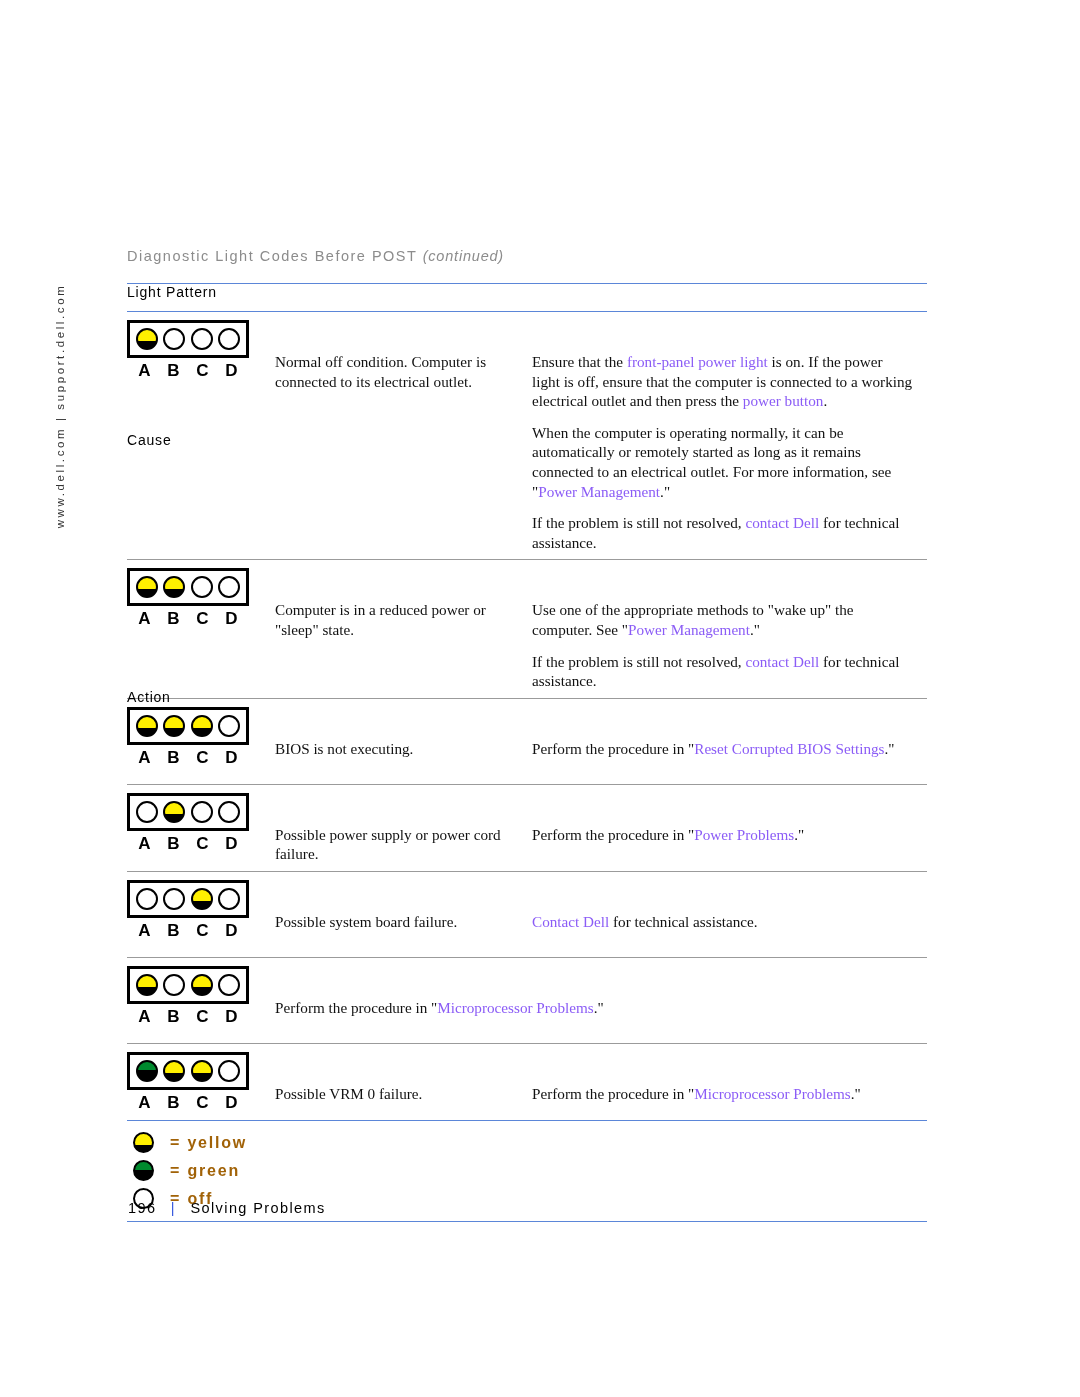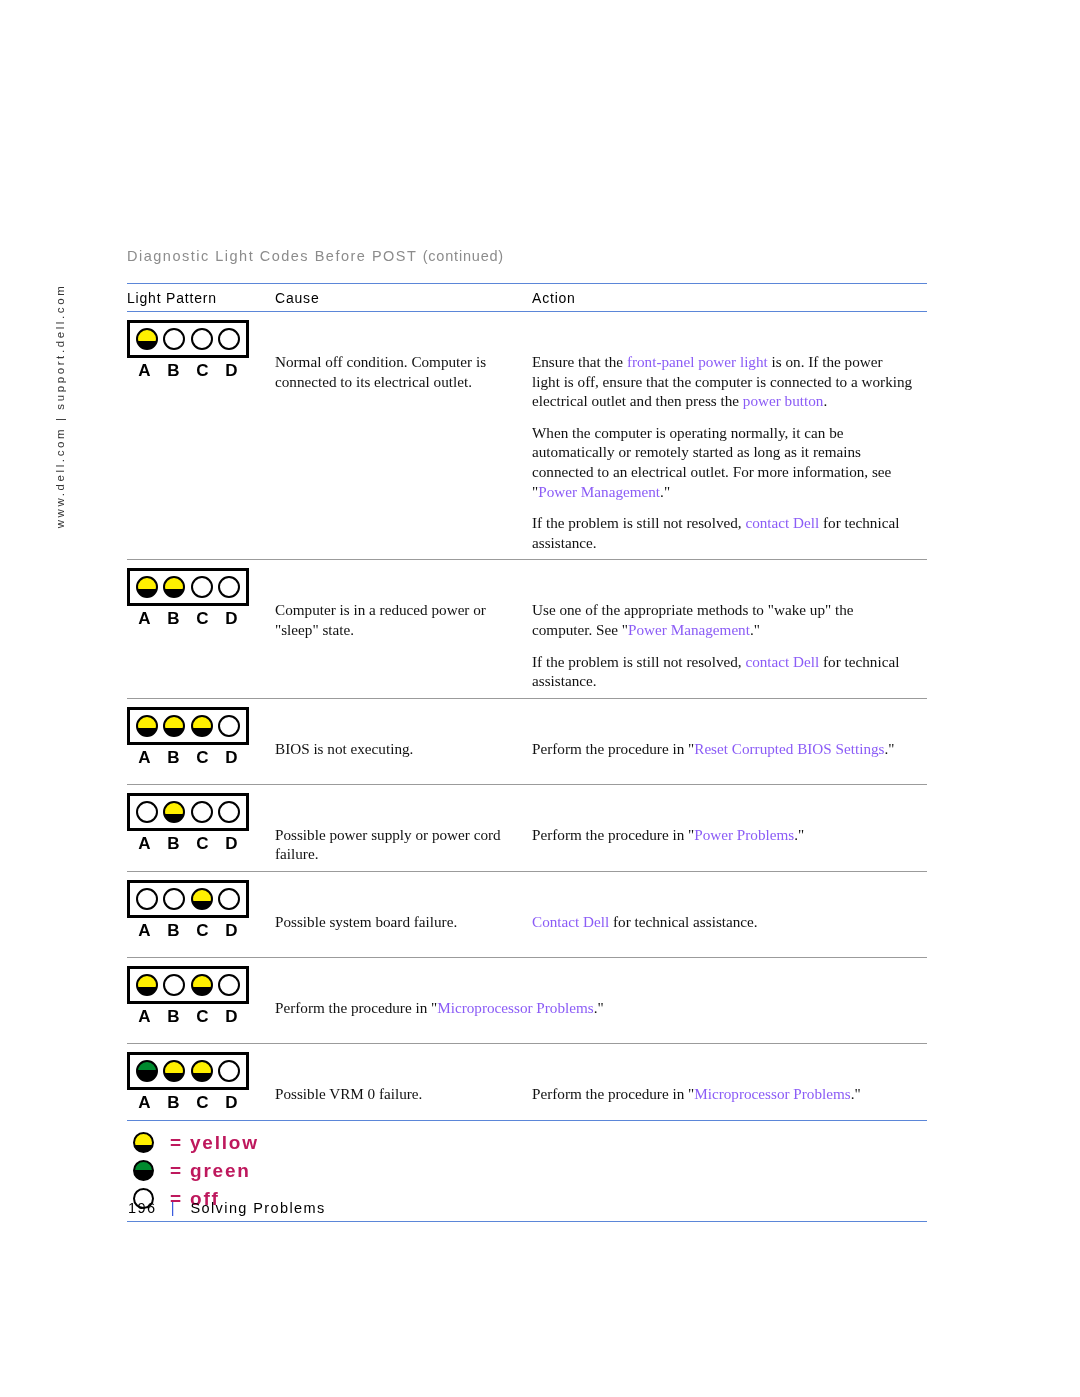--- a/index.html
+++ b/index.html
@@ -44,37 +44,38 @@
     position: absolute;
     left: 127px;
     top: 248px;
     font-family: "Liberation Sans", "DejaVu Sans", sans-serif;
     font-size: 14.5px;
     letter-spacing: 1.5px;
     color: #8c8c8c;
     white-space: nowrap;
   }
   #table-title .cont {
+    font-style: italic;
     letter-spacing: 0.8px;
   }
 
   
   #light-codes-table {
     position: absolute;
     left: 127px;
     top: 283px;
     width: 800px;
   }
   .rule-blue { border-top: 1.6px solid #5b86d8; height: 0; }
   .rule-gray { border-top: 1.2px solid #9b9b9b; height: 0; }
 
   .thead {
     display: flex;
     height: 27px;
-    align-items: center;
+    flex-direction: column;
   }
   .thead .th {
     font-family: "Liberation Sans", "DejaVu Sans", sans-serif;
     font-size: 14px;
     letter-spacing: 0.8px;
     color: #000;
   }
   .col-light   { width: 148px; flex: 0 0 148px; }
   .col-cause   { width: 257px; flex: 0 0 257px; }
   .col-action  { width: 395px; flex: 0 0 395px; }
@@ -147,23 +148,23 @@
   .legend-row {
     display: flex;
     align-items: center;
     height: 28px;
   }
   .legend-row .led { width: 21px; height: 21px; }
   .legend-label {
     margin-left: 16px;
     font-family: "Liberation Sans", "DejaVu Sans", sans-serif;
     font-weight: bold;
-    font-size: 19px;
+    font-size: 16px;
     letter-spacing: 1.8px;
-    color: #be185d;
+    color: #a16207;
   }
 
   
   #page-footer {
     position: absolute;
     left: 128px;
     top: 1200px;
     font-family: "Liberation Sans", "DejaVu Sans", sans-serif;
     font-size: 14.5px;
     letter-spacing: 1.4px;

